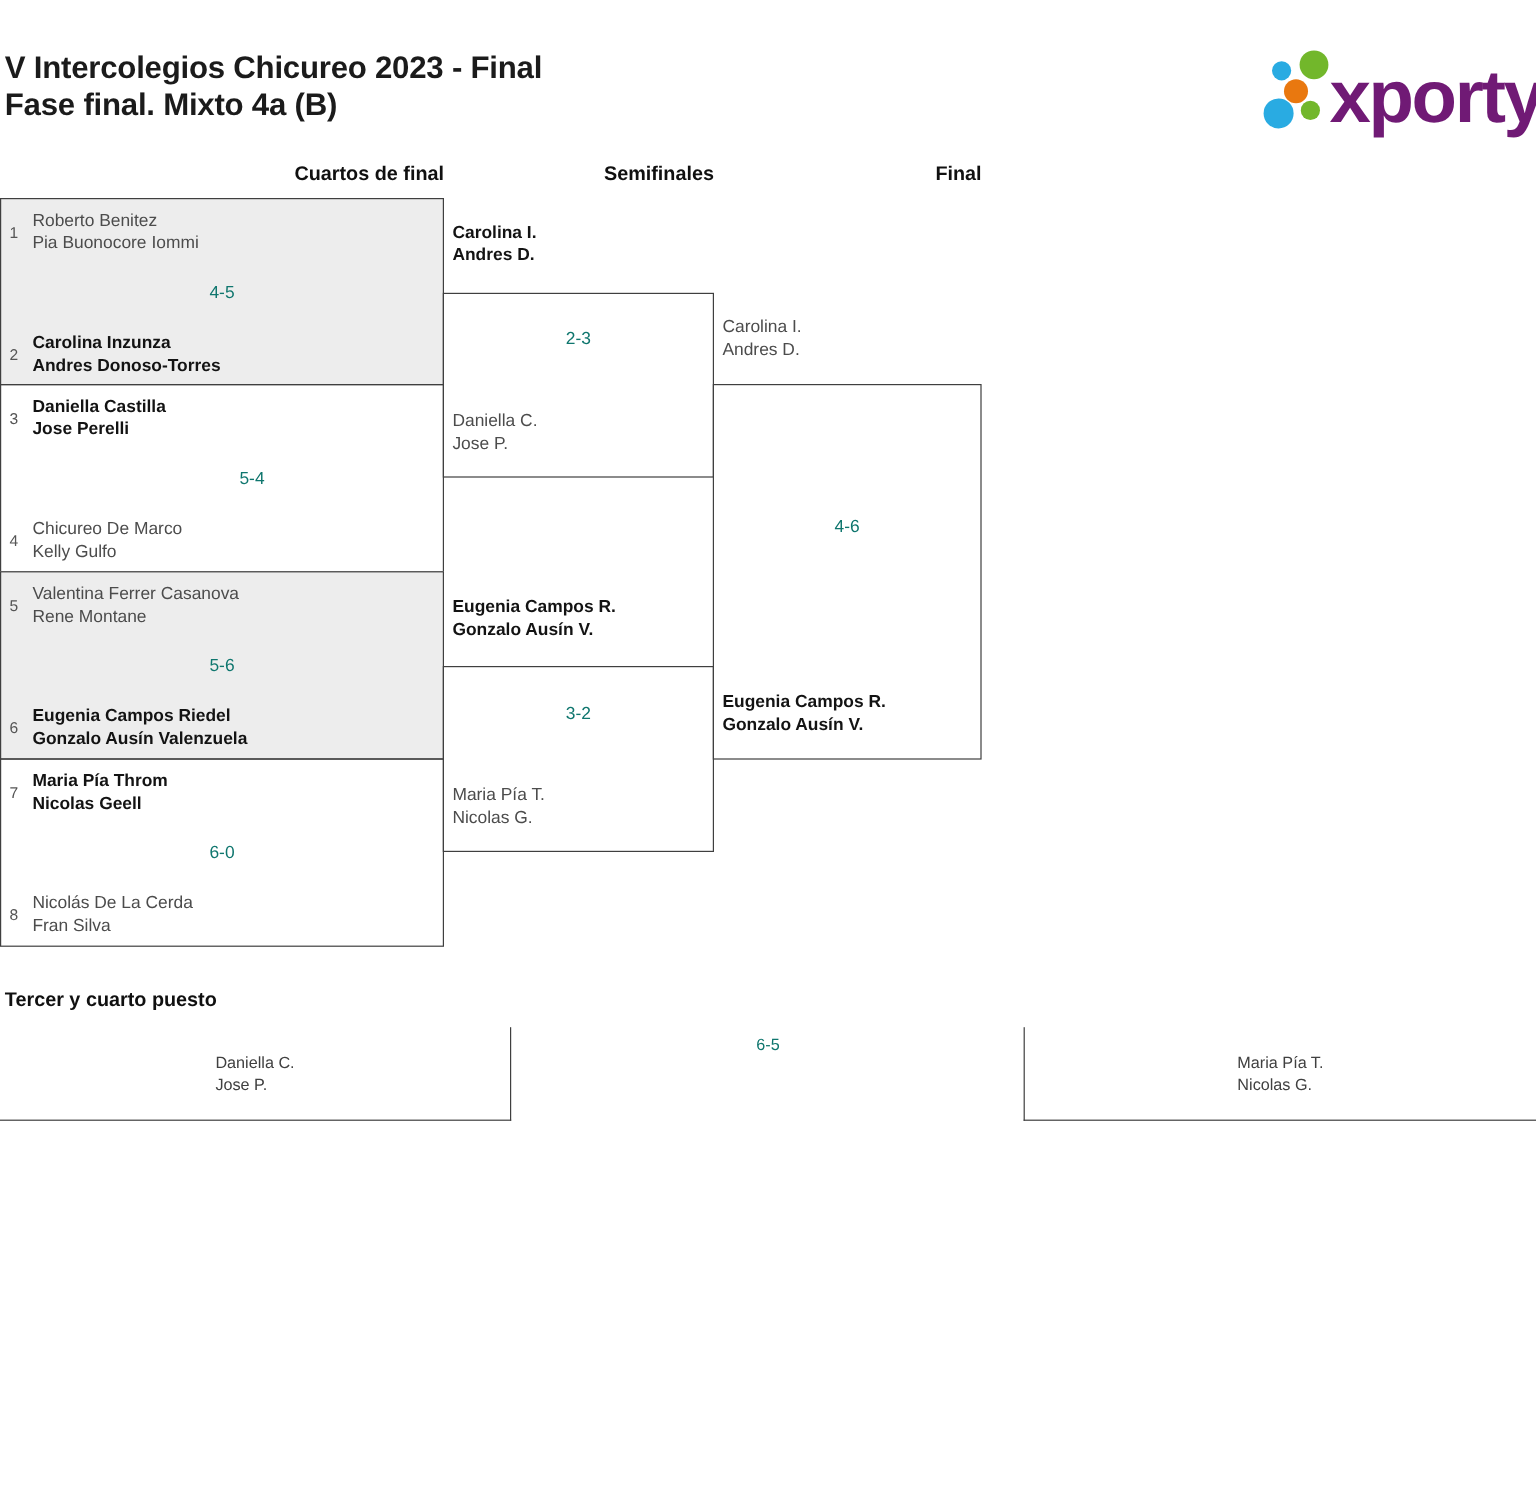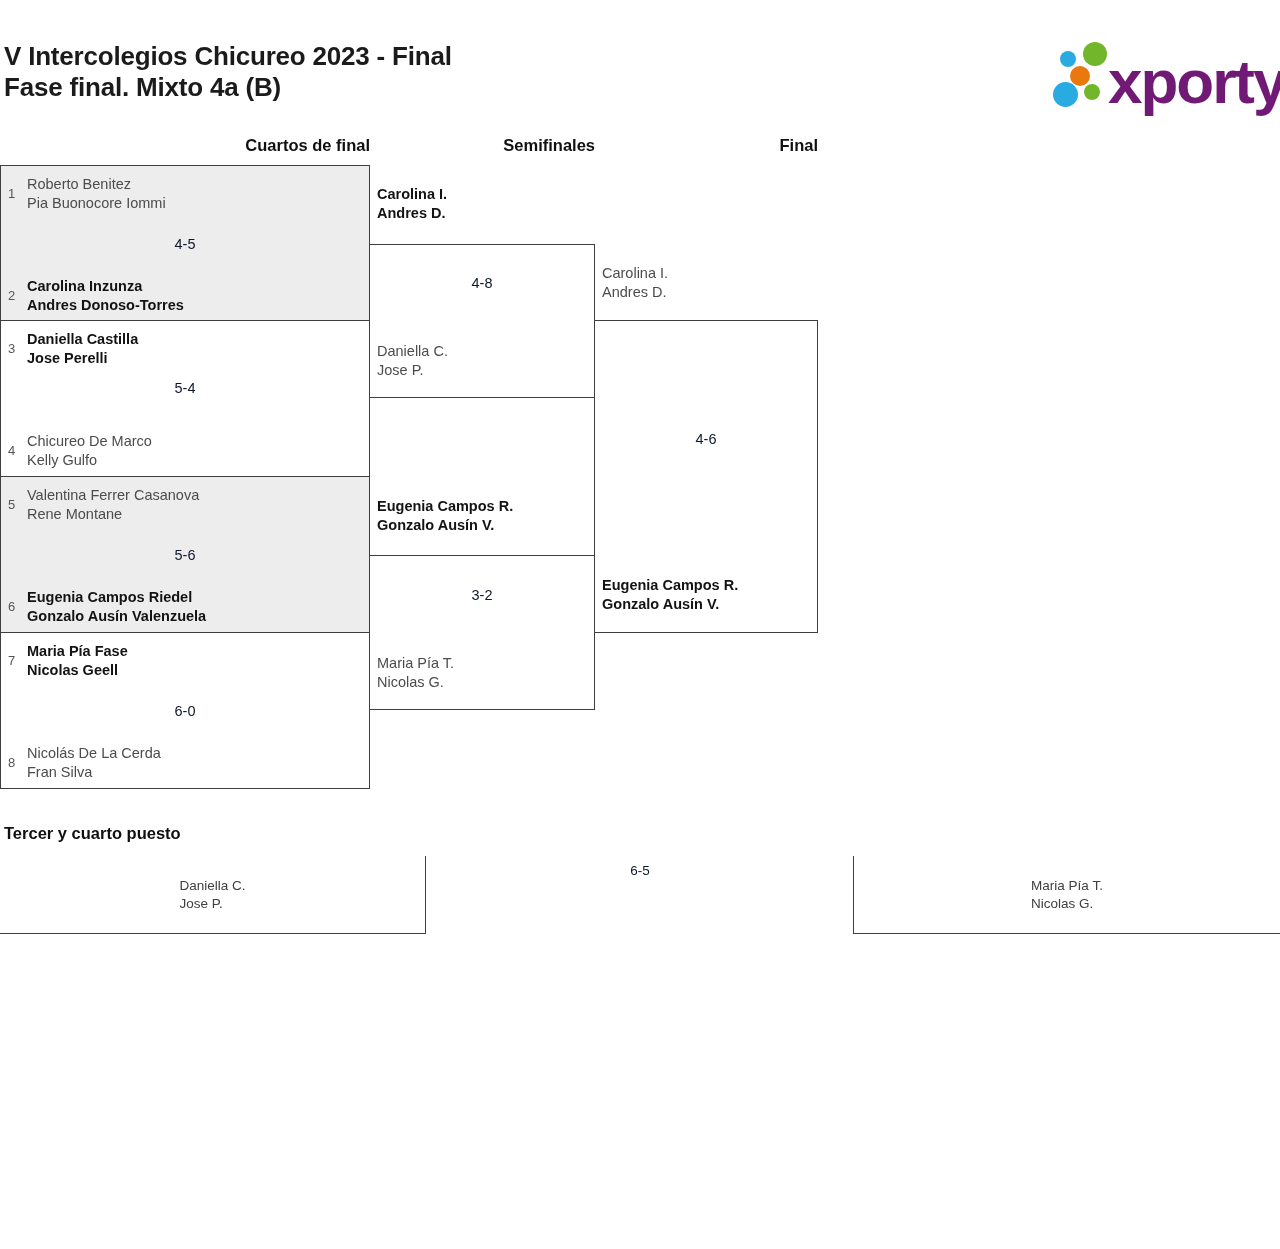--- a/index.html
+++ b/index.html
@@ -59,21 +59,21 @@
 
   .seed-wrap {
     display: flex;
     align-items: center;
     height: 37px;
     font-size: 13px;
     color: #555555;
   }
   .score {
     font-size: 14.5px;
-    color: #0f172a;
+    color: #0f766e;
     text-align: center;
     white-space: nowrap;
   }
 
   
   .section-heading {
     font-size: 16.5px;
     font-weight: 700;
     color: #101010;
     white-space: nowrap;
@@ -130,21 +130,21 @@
       <div>Andres Donoso-Torres</div>
     </div>
   </div>
 
   <div class="abs box" style="left:0; top:282px; width:370px; height:157px;">
     <div class="abs seed-wrap" style="left:7px; top:9px;">3</div>
     <div class="abs team winner" style="left:26px; top:9px;">
       <div>Daniella Castilla</div>
       <div>Jose Perelli</div>
     </div>
-    <div class="abs score" style="left:0; top:59px; width:100%;">5-4</div>
+    <div class="abs score" style="left:0; top:70px; width:100%;padding-left:25px;">5-4</div>
     <div class="abs seed-wrap" style="left:7px; top:111px;">4</div>
     <div class="abs team" style="left:26px; top:111px;">
       <div>Chicureo De Marco</div>
       <div>Kelly Gulfo</div>
     </div>
   </div>
 
   <div class="abs box shaded" style="left:0; top:438px; width:370px; height:157px;">
     <div class="abs seed-wrap" style="left:7px; top:9px;">5</div>
     <div class="abs team" style="left:26px; top:9px;">
@@ -155,37 +155,37 @@
     <div class="abs seed-wrap" style="left:7px; top:111px;">6</div>
     <div class="abs team winner" style="left:26px; top:111px;">
       <div>Eugenia Campos Riedel</div>
       <div>Gonzalo Ausín Valenzuela</div>
     </div>
   </div>
 
   <div class="abs box" style="left:0; top:594px; width:370px; height:157px;">
     <div class="abs seed-wrap" style="left:7px; top:9px;">7</div>
     <div class="abs team winner" style="left:26px; top:9px;">
-      <div>Maria Pía Fase</div>
+      <div>Maria Pía Throm</div>
       <div>Nicolas Geell</div>
     </div>
     <div class="abs score" style="left:0; top:70px; width:100%;">6-0</div>
     <div class="abs seed-wrap" style="left:7px; top:111px;">8</div>
     <div class="abs team" style="left:26px; top:111px;">
       <div>Nicolás De La Cerda</div>
       <div>Fran Silva</div>
     </div>
   </div>
 
   <div class="abs box" style="left:369px; top:206px; width:226px; height:154px;"></div>
   <div class="abs team winner" style="left:377px; top:147px;">
     <div>Carolina I.</div>
     <div>Andres D.</div>
   </div>
-  <div class="abs score" style="left:369px; top:237px; width:226px;">4-8</div>
+  <div class="abs score" style="left:369px; top:237px; width:226px;">2-3</div>
   <div class="abs team" style="left:377px; top:304px;">
     <div>Daniella C.</div>
     <div>Jose P.</div>
   </div>
 
   <div class="abs box" style="left:369px; top:517px; width:226px; height:155px;"></div>
   <div class="abs team winner" style="left:377px; top:459px;">
     <div>Eugenia Campos R.</div>
     <div>Gonzalo Ausín V.</div>
   </div>

